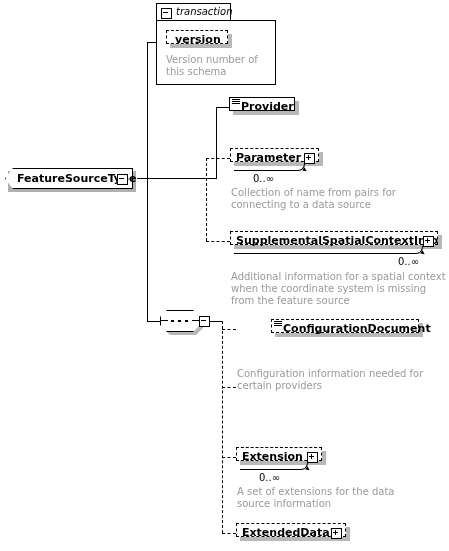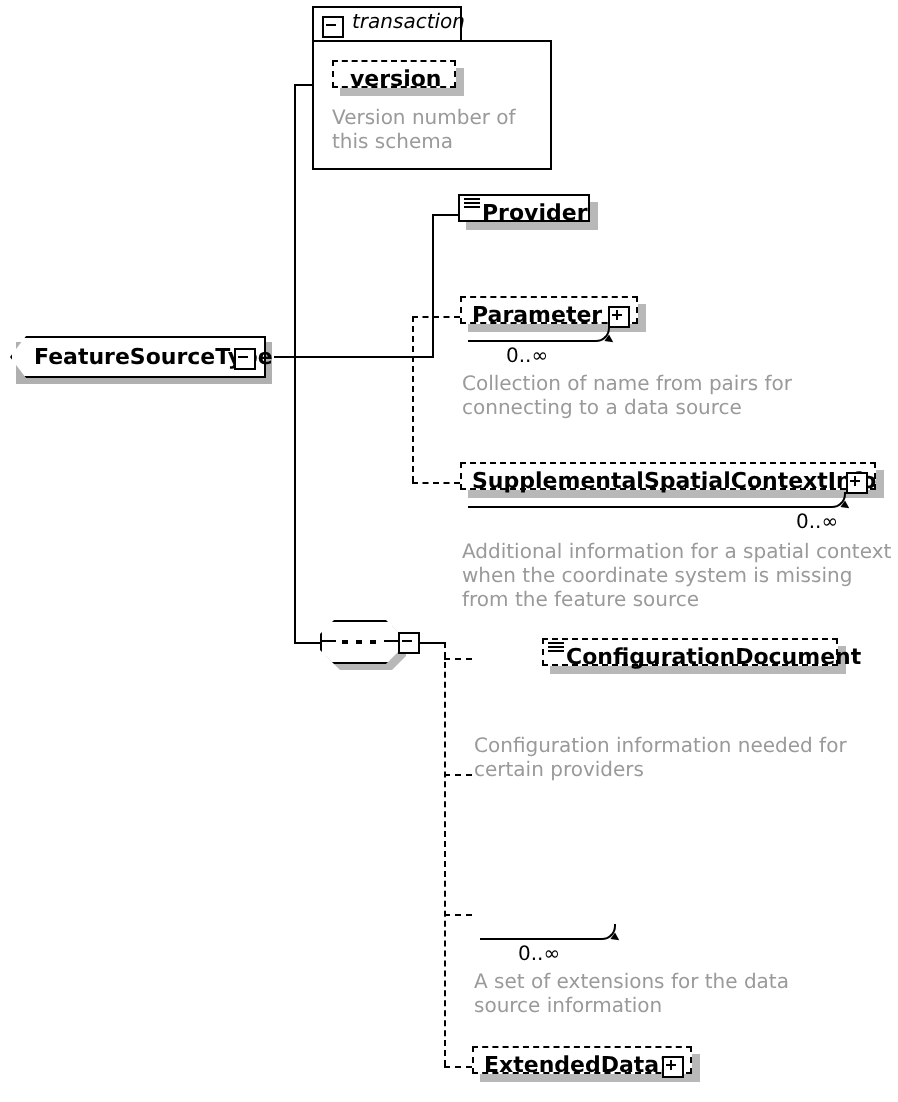--- a/index.html
+++ b/index.html
@@ -196,20 +196,29 @@
     <div class="eicon">
         <i></i>
         <i></i>
         <i></i>
       </div>
     <div class="label" style="left:12px;">ConfigurationDocument</div>
   </div>
   <div class="desc" style="left:237px;top:344px;width:200px;margin-top:24px;">Configuration information needed for certain providers</div>
 
 
+  <div class="elbox dashed" style="left:236px;top:447px;width:86px;">
+    <div class="shadow"></div>
+    <div class="body"></div>
+    <div class="label" style="left:6px;">Extension</div>
+    <div class="pm" style="left:71px;top:5px;">
+      <b class="h"></b>
+        <b class="v"></b>
+    </div>
+  </div>
   <div class="rep" style="left:240px;top:462px;width:67px;"></div>
   <div class="repArrow" style="left:306px;top:467px;transform:rotate(35deg);"></div>
   <div class="card" style="left:259px;top:472px;">0..∞</div>
   <div class="desc" style="left:237px;top:486px;width:190px;">A set of extensions for the data source information</div>
 
   <div class="elbox dashed" style="left:236px;top:523px;width:110px;">
     <div class="shadow"></div>
     <div class="body"></div>
     <div class="label" style="left:6px;">ExtendedData1</div>
     <div class="pm" style="left:95px;top:5px;">

